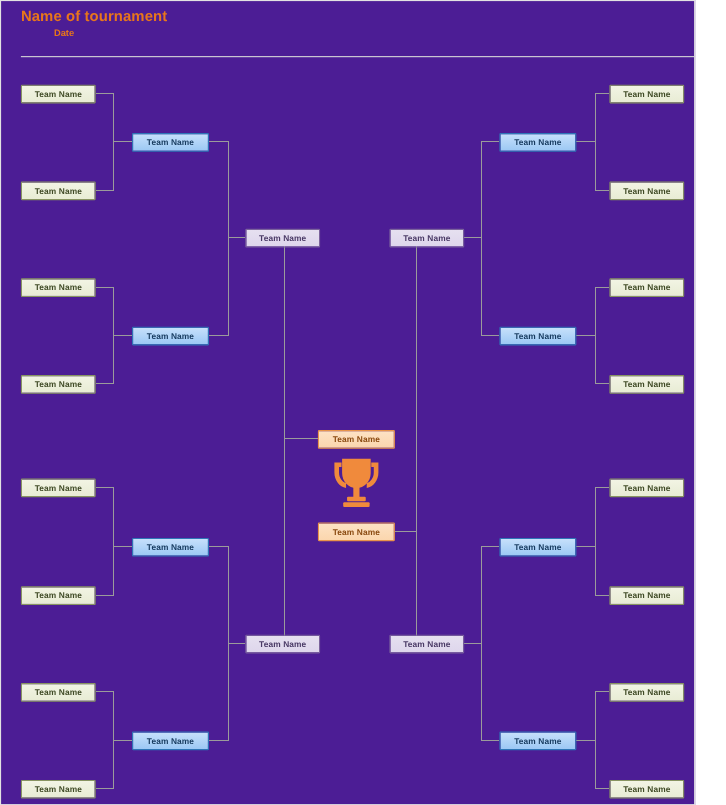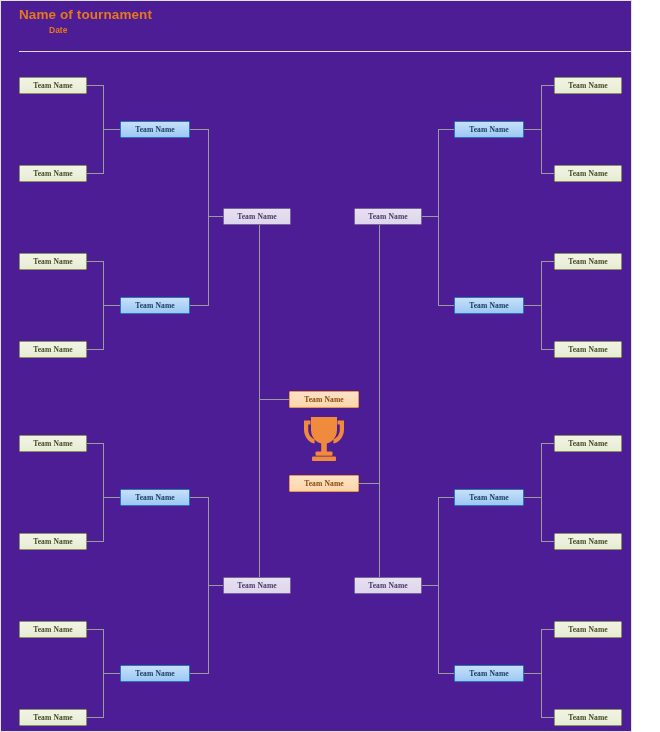--- a/index.html
+++ b/index.html
@@ -73,21 +73,20 @@
     align-items: center;
     justify-content: center;
     font-size: 7.6px;
     font-weight: bold;
     letter-spacing: 0.1px;
     white-space: nowrap;
     height: 17px;
     border-width: 1px;
     border-style: solid;
     border-radius: 1px;
-    font-family: Liberation Serif, serif;
   }
   .team-box.r1 {   
     background: linear-gradient(to bottom, #f2f4e4 0%, #e8ecd4 100%);
     border-color: #889461;
     color: #3f4a25;
   }
   .team-box.r2 {   
     background: linear-gradient(to bottom, #c6e0fb 0%, #9cc8f4 100%);
     border-color: #2e75b6;
     color: #163a5e;

